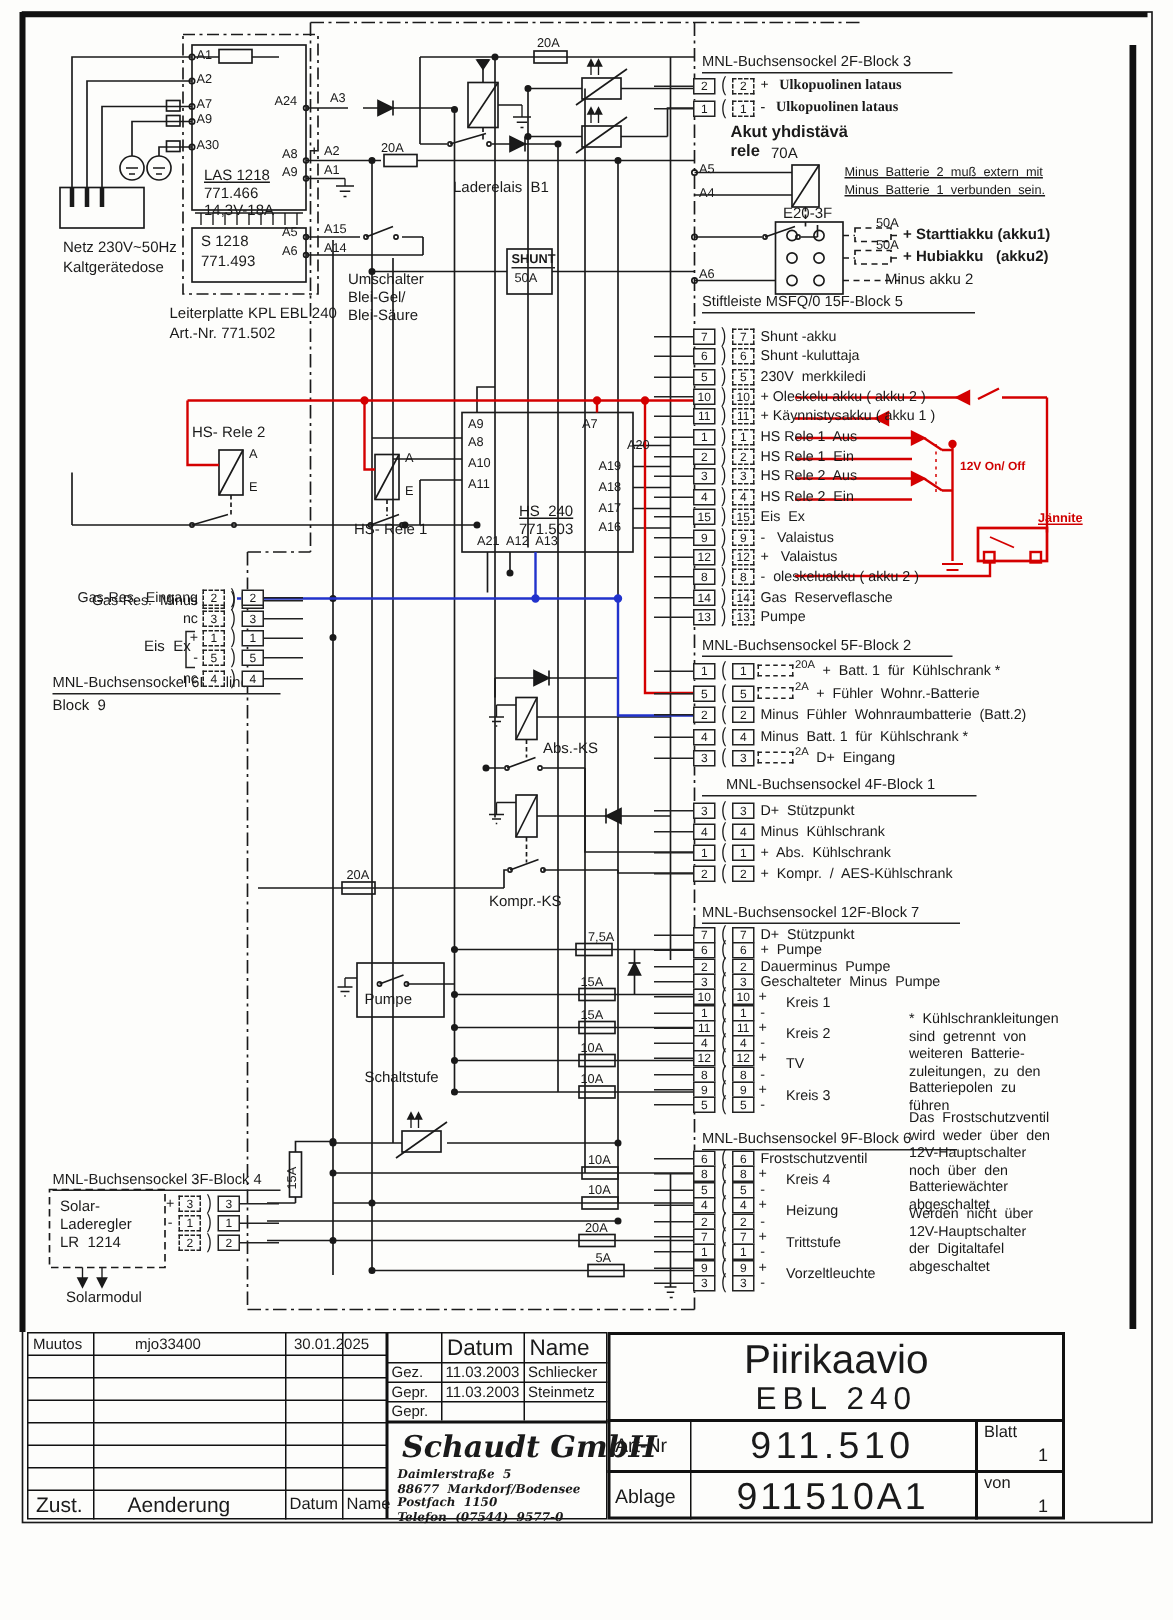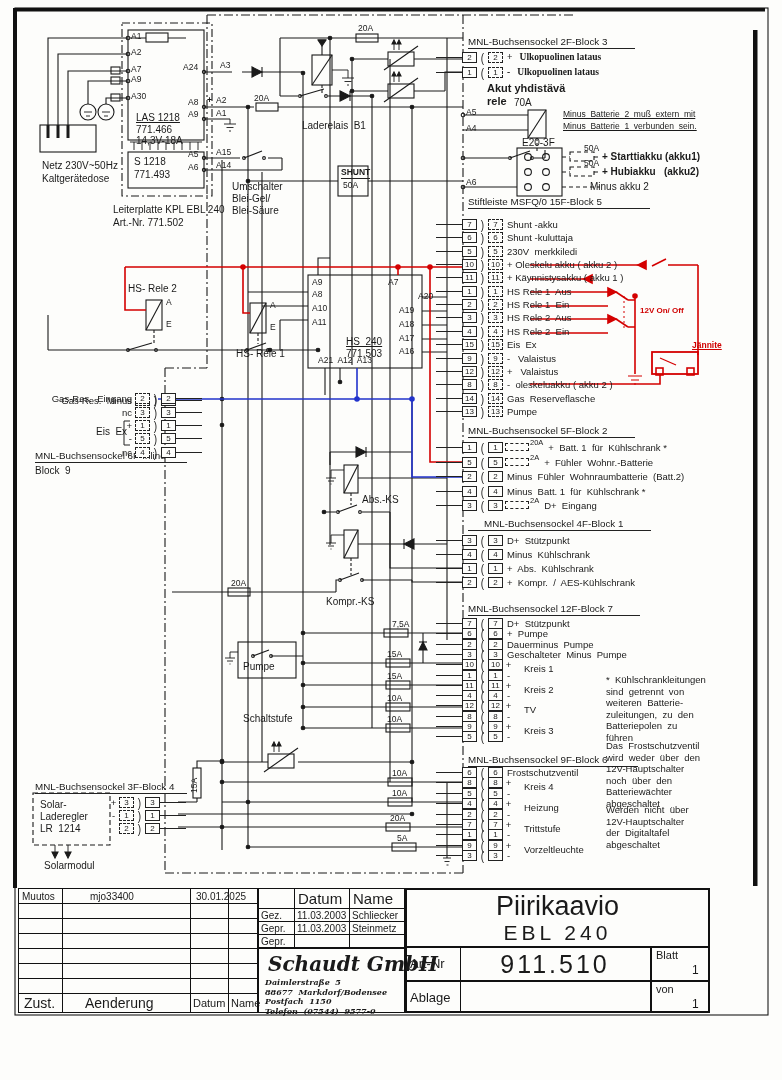--- a/index.html
+++ b/index.html
@@ -885,17 +885,18 @@
   <div class="tb" style="left:405px;top:888px;width:305px;height:125px;border-width:2px;"></div>
   <div class="cellline" style="left:405px;top:946px;width:305px;height:1.5px;"></div>
   <div class="cellline" style="left:405px;top:980px;width:305px;height:1.5px;"></div>
   <div class="cellline" style="left:460px;top:946px;width:1px;height:67px;"></div>
   <div class="cellline" style="left:650px;top:946px;width:1.5px;height:67px;"></div>
   <div class="tlab" style="left:405px;top:891px;width:305px;text-align:center;font-size:27px;">Piirikaavio</div>
   <div class="tlab" style="left:405px;top:921px;width:305px;text-align:center;font-size:21px;letter-spacing:4px;">EBL  240</div>
   <div class="tlab" style="left:410px;top:956px;font-size:13px;">Art-Nr</div>
   <div class="tlab" style="left:460px;top:950px;width:190px;text-align:center;font-size:25px;letter-spacing:3px;">911.510</div>
   <div class="tlab" style="left:410px;top:990px;font-size:13px;">Ablage</div>
+  <div class="tlab" style="left:460px;top:984px;width:190px;text-align:center;font-size:25px;letter-spacing:2px;">911510A1</div>
   <div class="tlab" style="left:656px;top:949px;font-size:11px;">Blatt</div>
   <div class="tlab" style="left:692px;top:963px;font-size:12px;">1</div>
   <div class="tlab" style="left:656px;top:983px;font-size:11px;">von</div>
   <div class="tlab" style="left:692px;top:997px;font-size:12px;">1</div>
 </div>
 
 </body></html>

